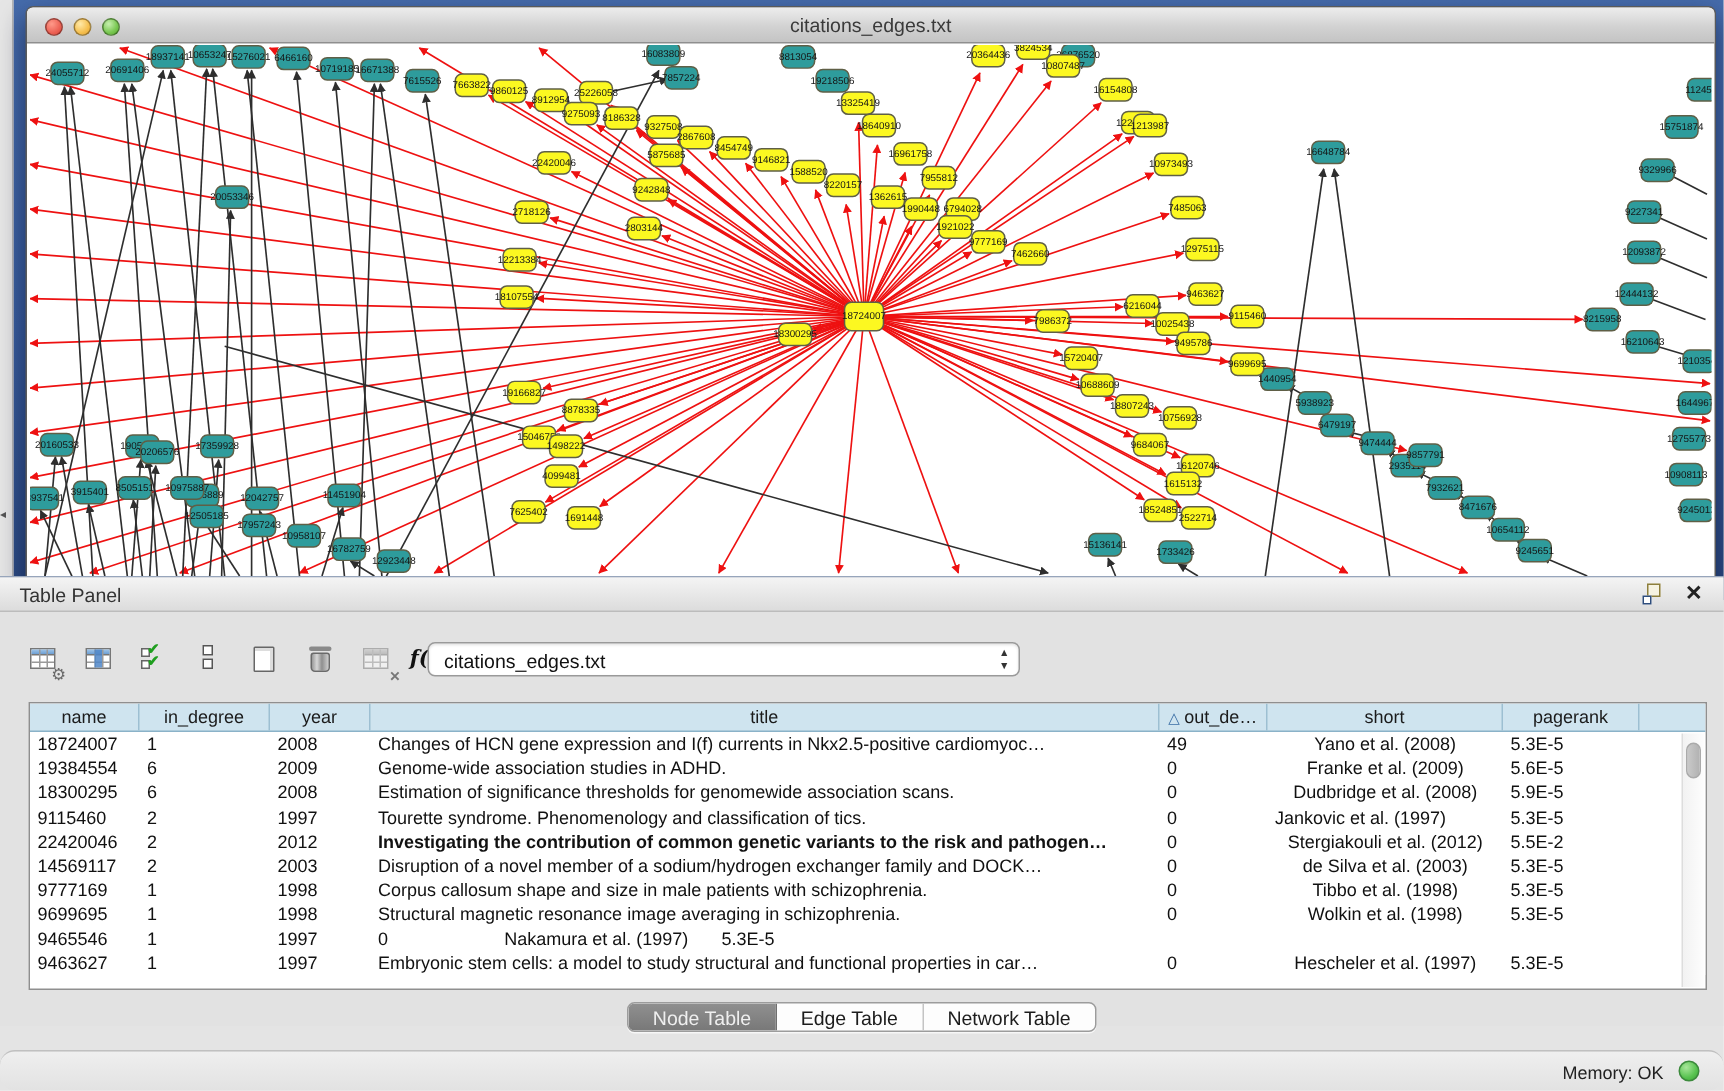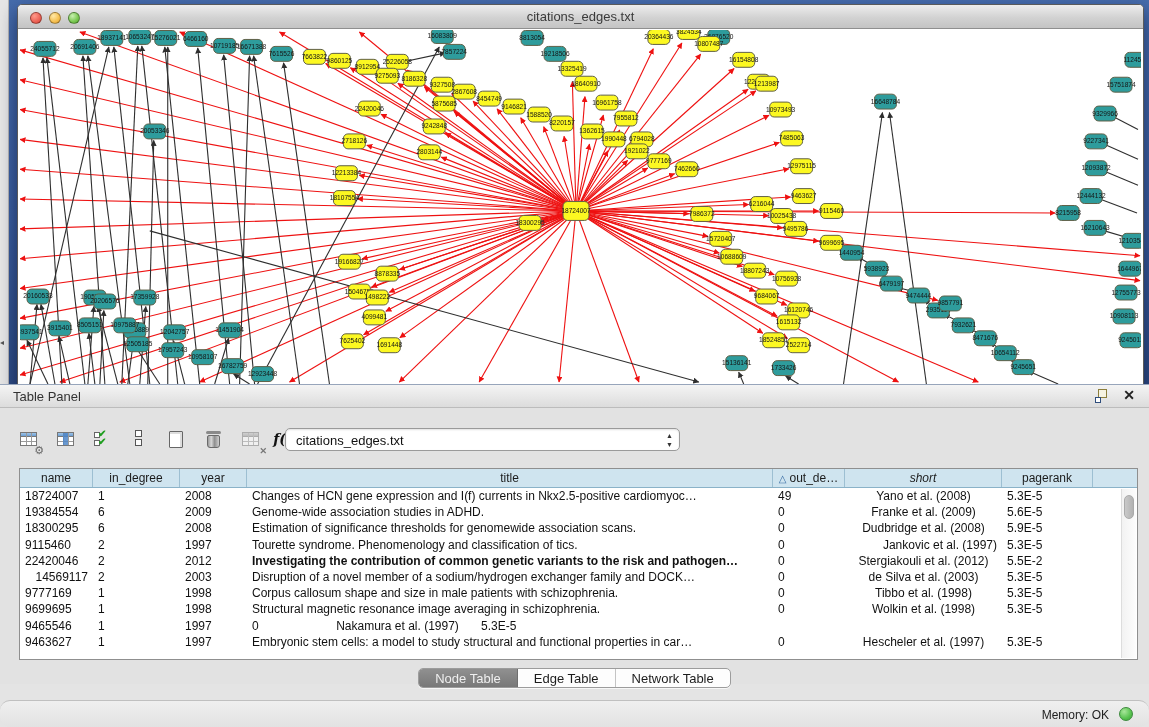--- a/index.html
+++ b/index.html
@@ -592,21 +592,21 @@
     <span class="stepper">▲<br>▼</span>
   </div>
 
   <div class="grid-box">
     <div class="grid-hd" id="grid-hd">
         <div class="hc" style="width: 73px;">name</div>
         <div class="hc" style="width: 87px;">in_degree</div>
         <div class="hc" style="width: 67px;">year</div>
         <div class="hc" style="width: 526px;">title</div>
         <div class="hc" style="width: 72px;"><span class="sort-tri">△</span>out_de…</div>
-        <div class="hc" style="width: 157px; font-style: italic;">short</div>
+        <div class="hc" style="width: 157px;">short</div>
         <div class="hc" style="width: 91px;">pagerank</div>
       </div>
     <div id="grid-rows">
         <div class="grid-row">
           <div class="c" style="width: 73px;">18724007</div>
           <div class="c" style="width: 87px;">1</div>
           <div class="c" style="width: 67px;">2008</div>
           <div class="c" style="width: 526px;">Changes of HCN gene expression and I(f) currents in Nkx2.5-positive cardiomyoc…</div>
           <div class="c" style="width: 72px;">49</div>
           <div class="c" style="width: 157px; text-align: center;">Yano et al. (2008)</div>
@@ -629,34 +629,34 @@
           <div class="c" style="width: 72px;">0</div>
           <div class="c" style="width: 157px; text-align: center;">Dudbridge et al. (2008)</div>
           <div class="c" style="width: 91px;">5.9E-5</div>
         </div>
         <div class="grid-row">
           <div class="c" style="width: 73px;">9115460</div>
           <div class="c" style="width: 87px;">2</div>
           <div class="c" style="width: 67px;">1997</div>
           <div class="c" style="width: 526px;">Tourette syndrome. Phenomenology and classification of tics.</div>
           <div class="c" style="width: 72px;">0</div>
-          <div class="c" style="width: 157px; text-align: right;">Jankovic et al. (1997)</div>
+          <div class="c" style="width: 157px; text-align: left;">Jankovic et al. (1997)</div>
           <div class="c" style="width: 91px;">5.3E-5</div>
         </div>
         <div class="grid-row">
           <div class="c" style="width: 73px;">22420046</div>
           <div class="c" style="width: 87px;">2</div>
           <div class="c" style="width: 67px;">2012</div>
           <div class="c" style="width: 526px; font-weight: bold;">Investigating the contribution of common genetic variants to the risk and pathogen…</div>
           <div class="c" style="width: 72px;">0</div>
           <div class="c" style="width: 157px; text-align: center;">Stergiakouli et al. (2012)</div>
           <div class="c" style="width: 91px;">5.5E-2</div>
         </div>
         <div class="grid-row">
-          <div class="c" style="width: 73px; text-align: right;">14569117</div>
+          <div class="c" style="width: 73px;">14569117</div>
           <div class="c" style="width: 87px;">2</div>
           <div class="c" style="width: 67px;">2003</div>
           <div class="c" style="width: 526px;">Disruption of a novel member of a sodium/hydrogen exchanger family and DOCK…</div>
           <div class="c" style="width: 72px;">0</div>
           <div class="c" style="width: 157px; text-align: center;">de Silva et al. (2003)</div>
           <div class="c" style="width: 91px;">5.3E-5</div>
         </div>
         <div class="grid-row">
           <div class="c" style="width: 73px;">9777169</div>
           <div class="c" style="width: 87px;">1</div>

